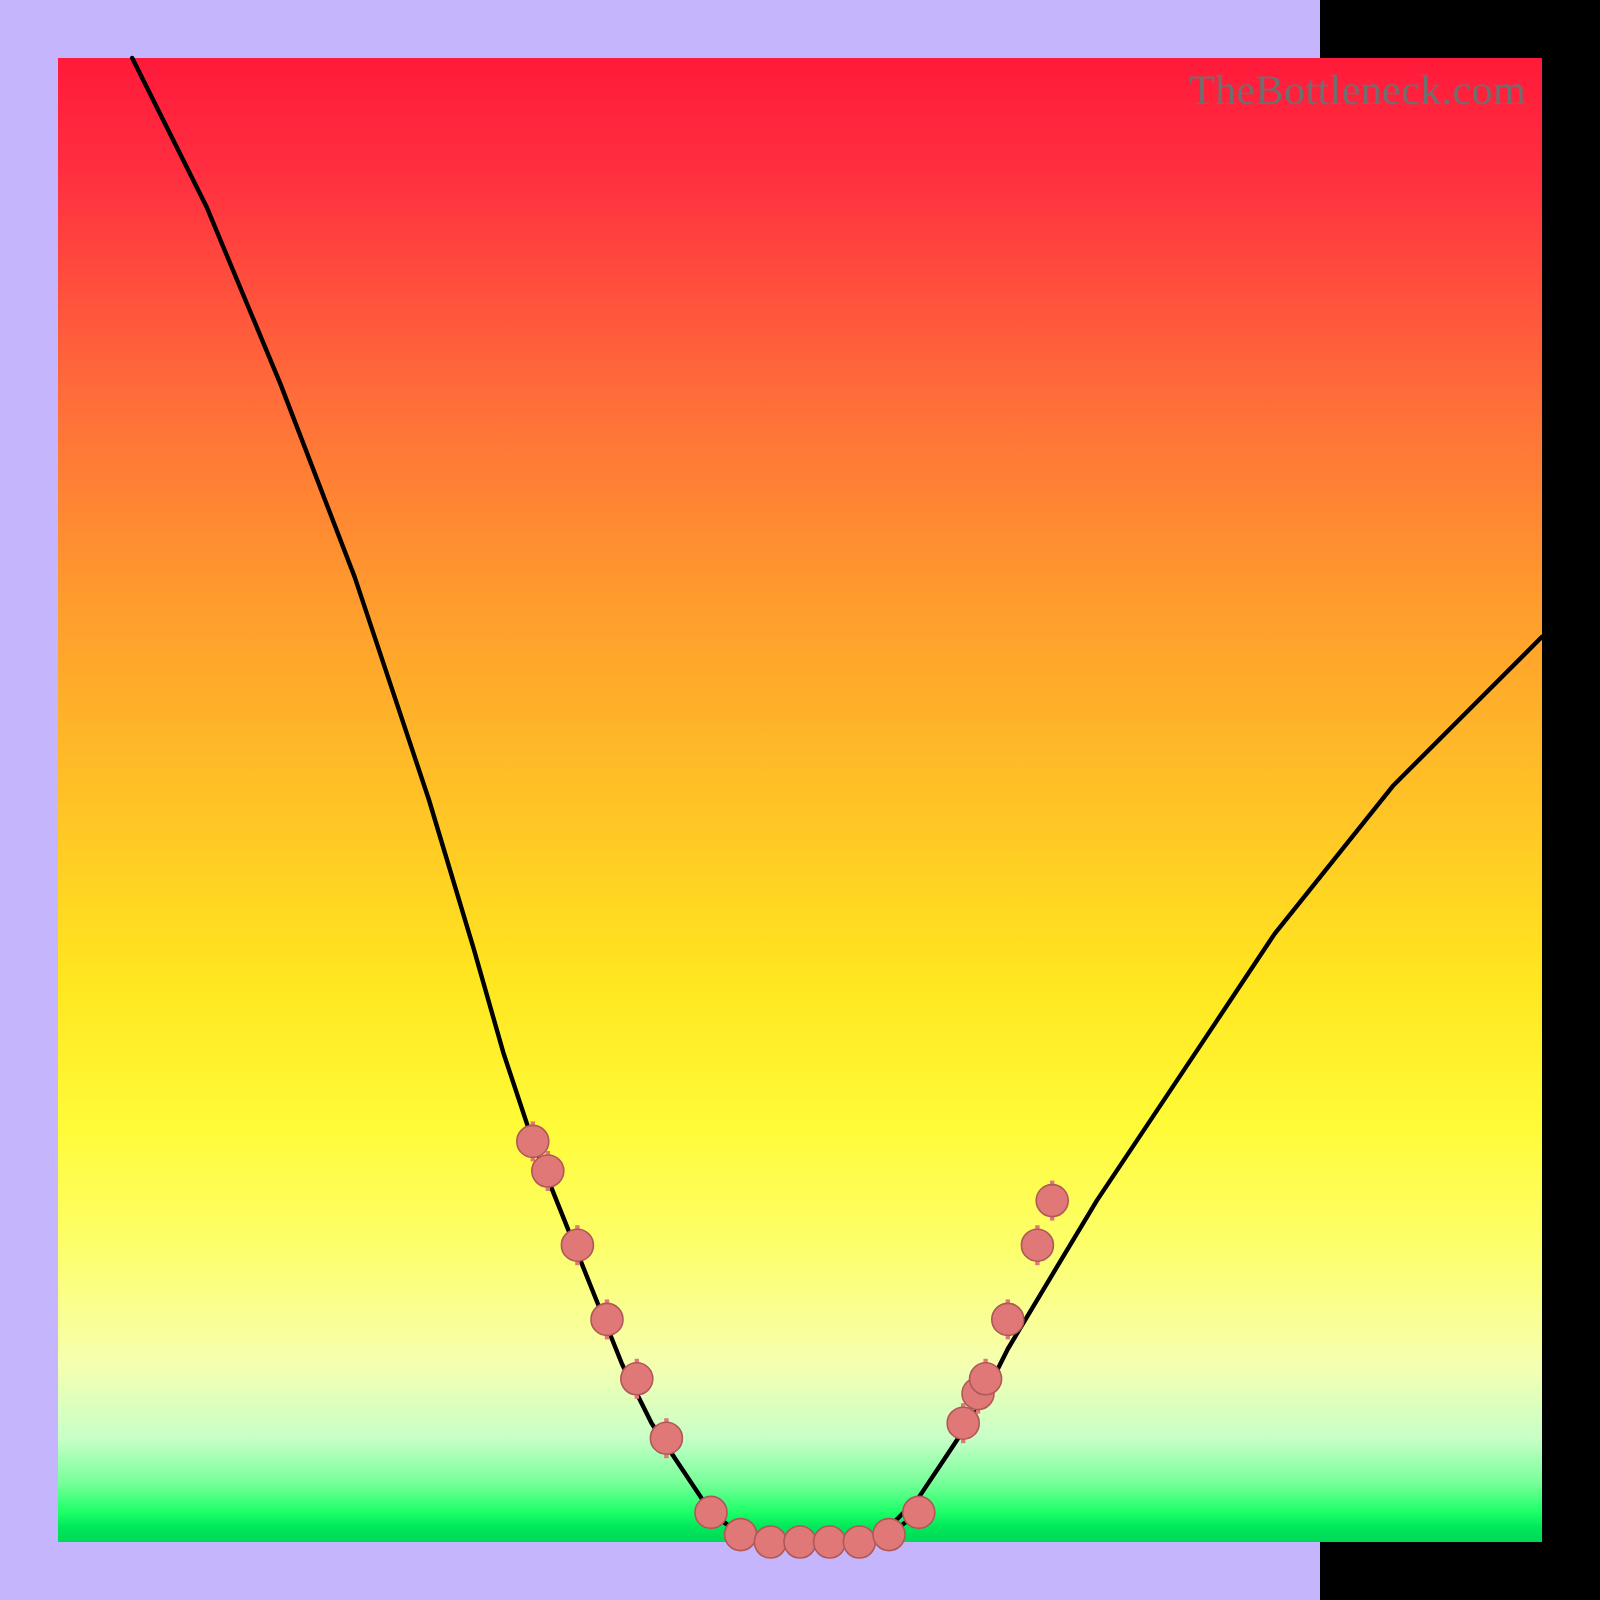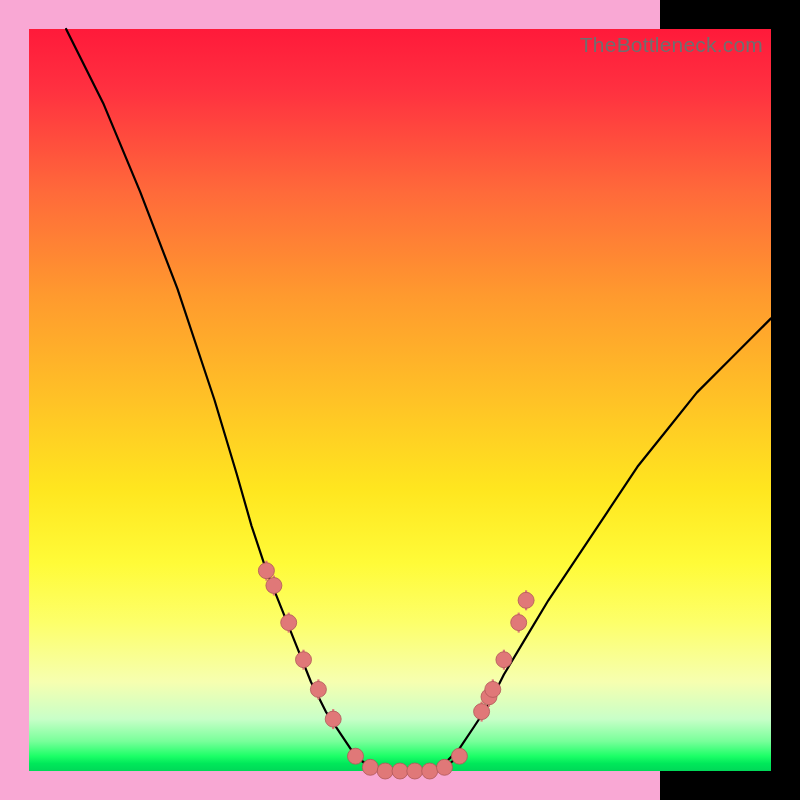--- a/index.html
+++ b/index.html
@@ -8,21 +8,22 @@
     width: 800px;
     height: 800px;
     overflow: hidden;
     background: #000;
     font-family: Arial, Helvetica, sans-serif;
   }
   .frame {
     position: relative;
     width: 660px;
     height: 800px;
-    background: #f9a8d4;
+    background: #c4b5fd;
+    font-family: Liberation Serif, serif;
   }
   .plot-area {
     position: absolute;
     left: 29px;
     top: 29px;
     width: 742px;
     height: 742px;
     
     background: linear-gradient(to bottom,
       #ff1a3a 0%,

